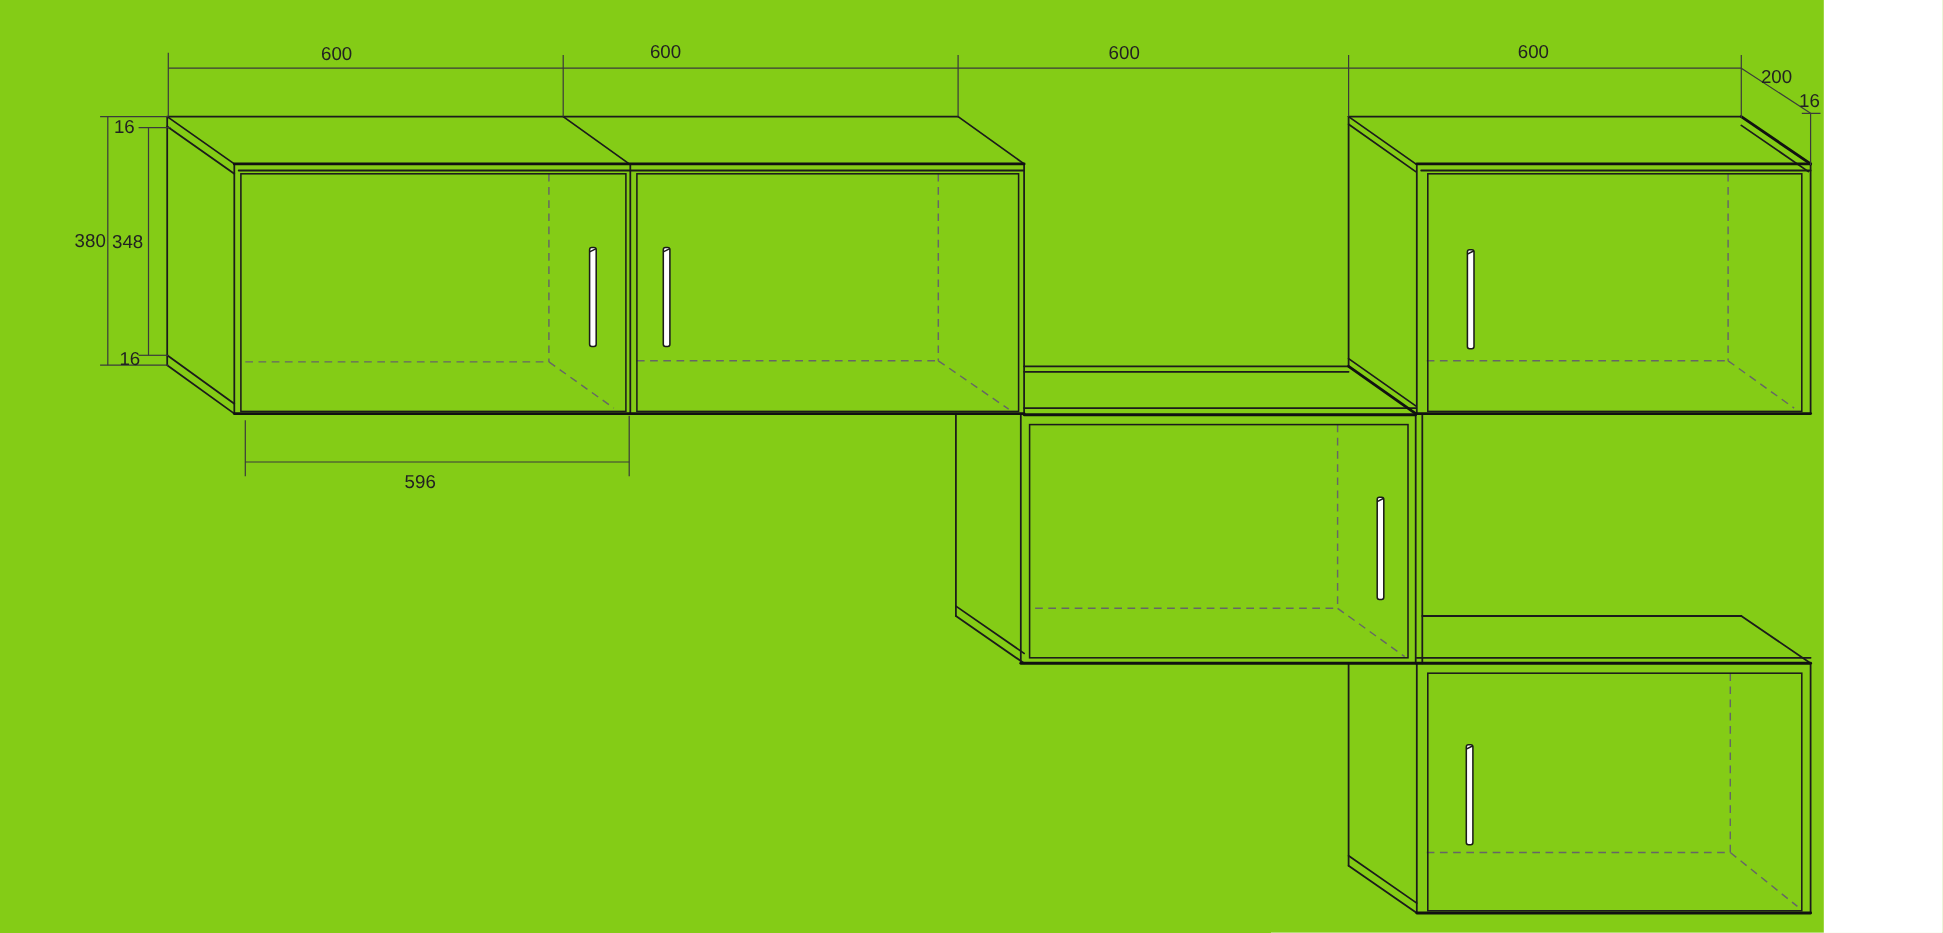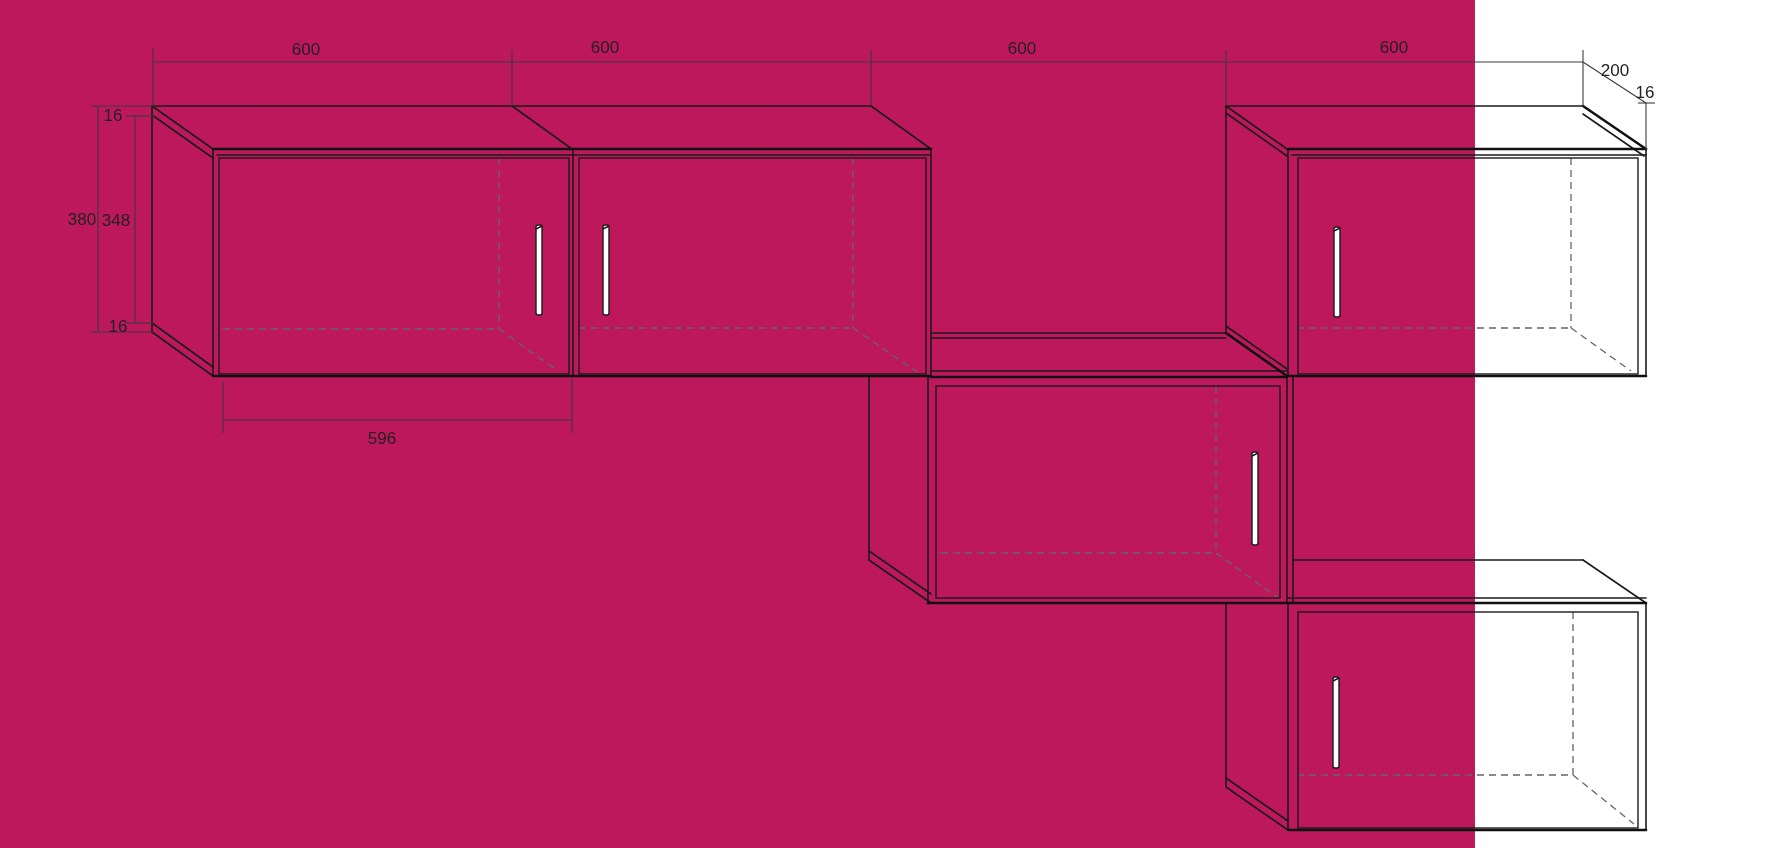--- a/index.html
+++ b/index.html
@@ -6,23 +6,23 @@
     margin: 0;
     padding: 0;
     background: #ffffff;
     width: 1766px;
     height: 848px;
     overflow: hidden;
     font-family: "Liberation Sans", sans-serif;
   }
   #stage {
     position: relative;
-    width: 1475px;
+    width: 1658px;
     height: 848px;
-    background: #be185d;
+    background: #84cc16;
   }
   svg { display: block; }
   .solid  { stroke: #1b1b1b; stroke-width: 1.6; fill: none; stroke-linecap: round; }
   .heavy  { stroke: #111111; stroke-width: 2.6; fill: none; stroke-linecap: round; }
   .dim    { stroke: #3b3b3b; stroke-width: 1.1; fill: none; stroke-linecap: butt; }
   .hidden-line { stroke: #666666; stroke-width: 1.3; fill: none; stroke-dasharray: 7 5; }
   .door   { stroke: #1b1b1b; stroke-width: 1.4; fill: none; }
   .handle { stroke: #1b1b1b; stroke-width: 1.4; fill: #ffffff; }
   .dim-text {
     font-family: "Liberation Sans", sans-serif;

